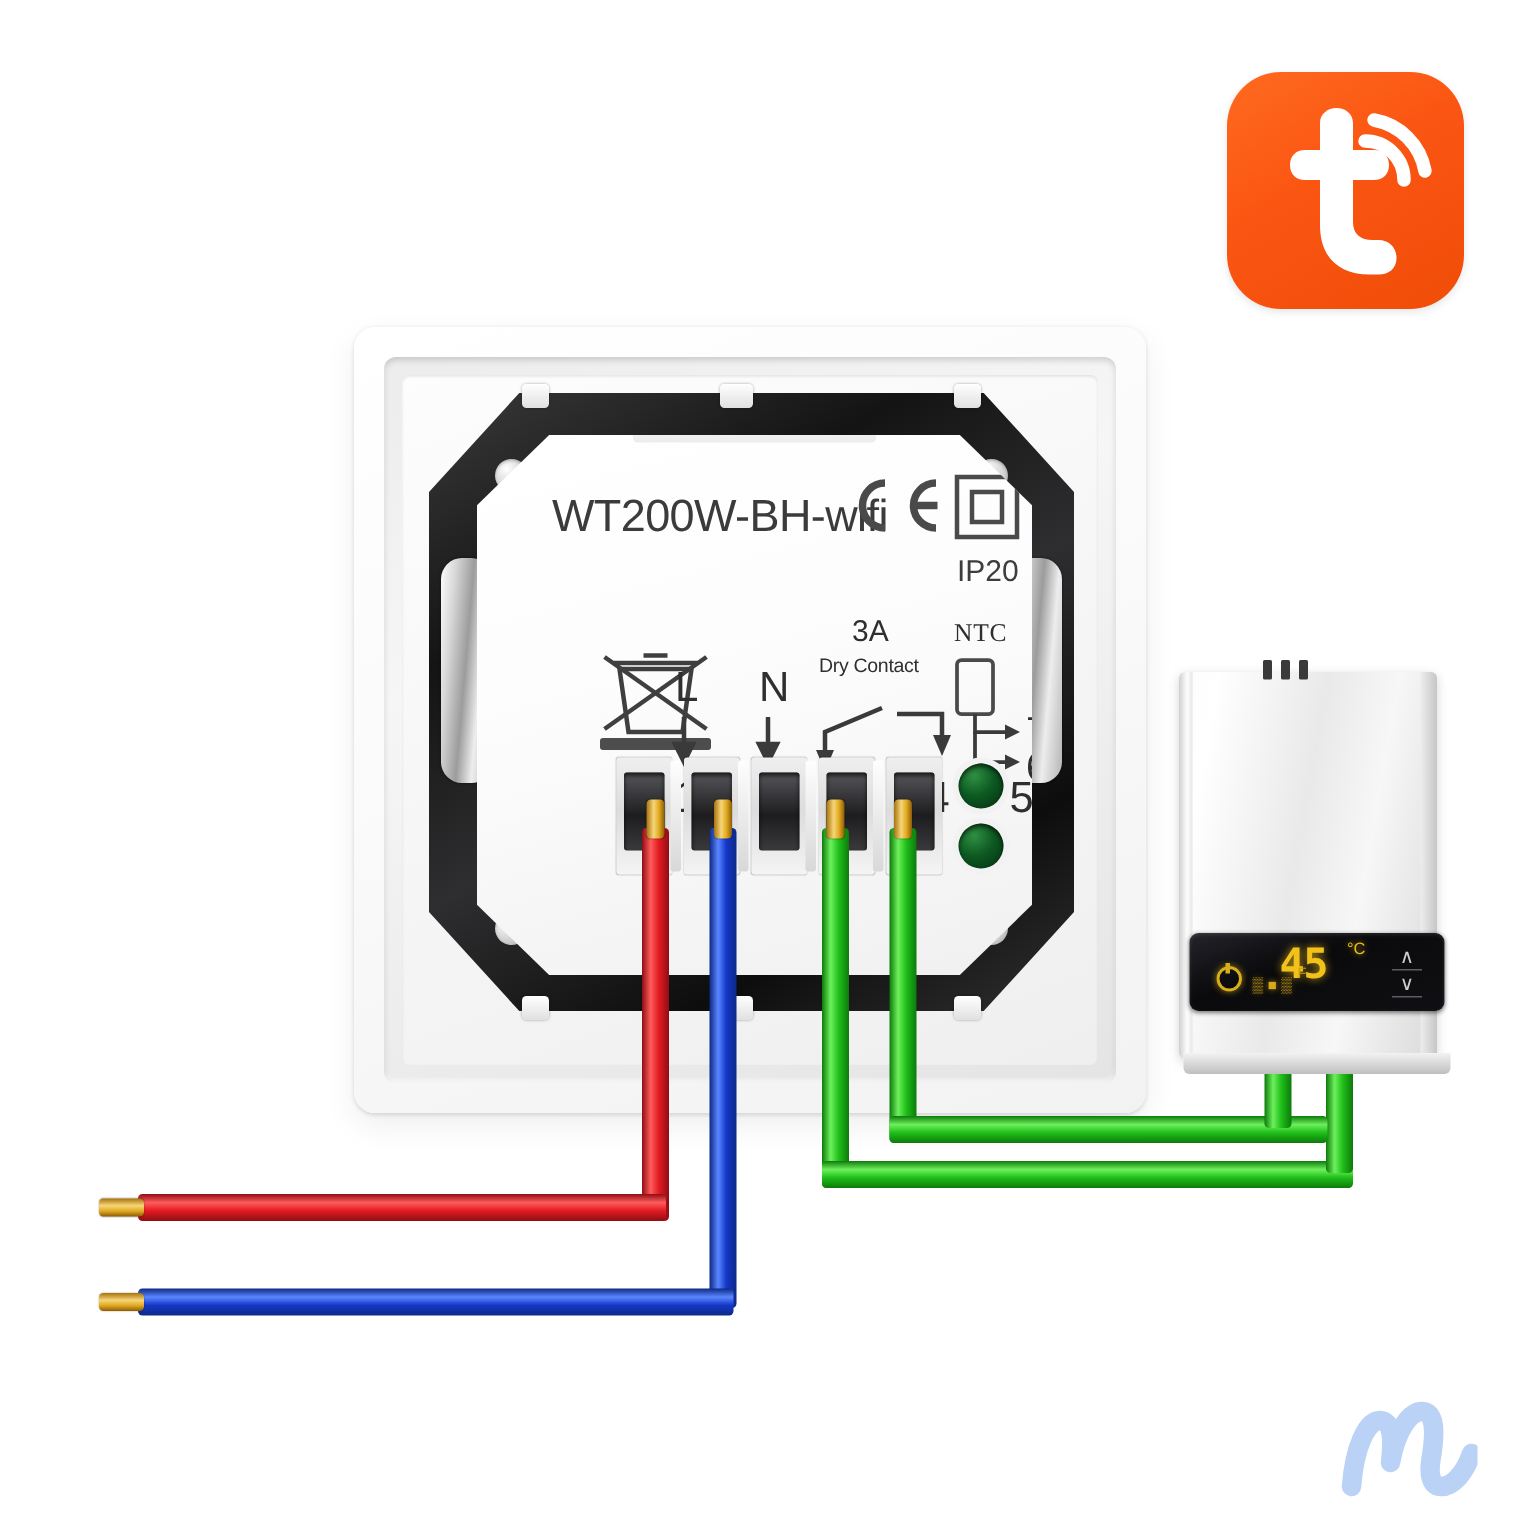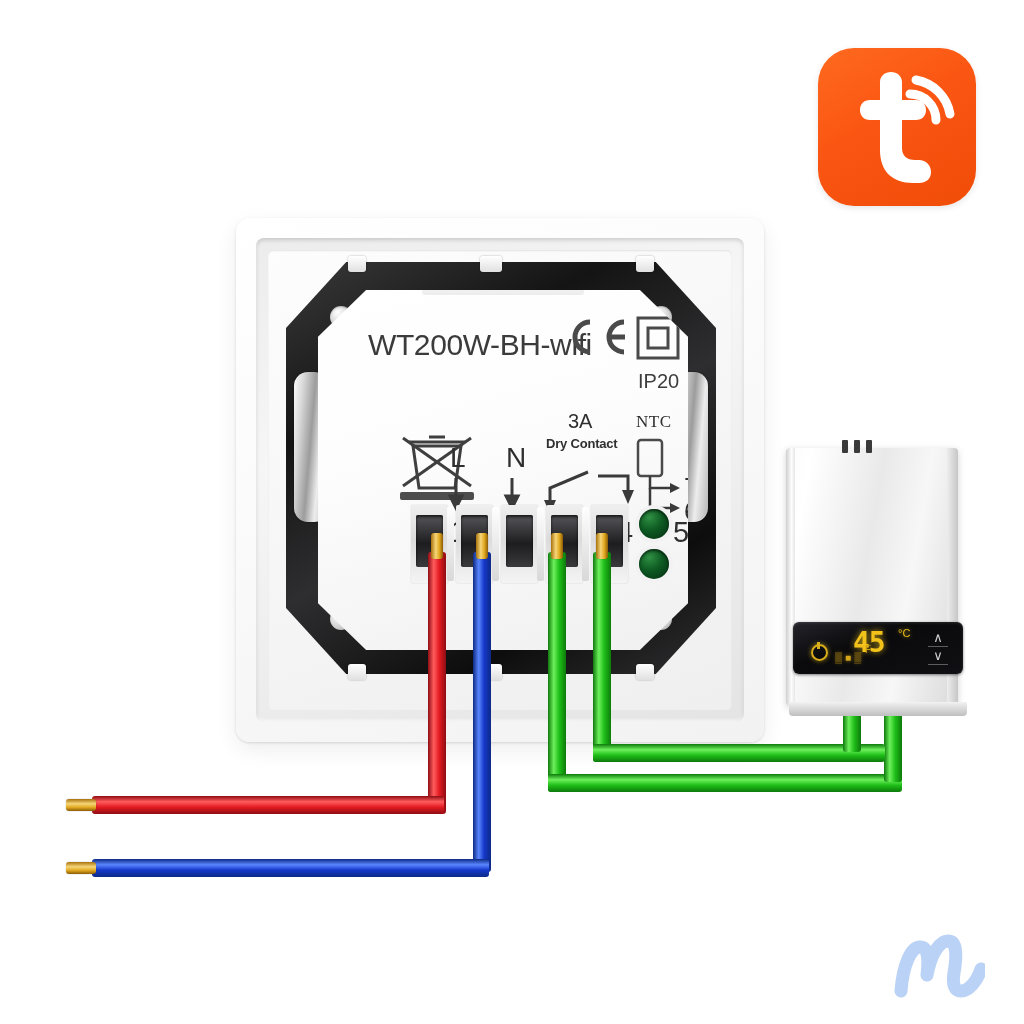--- a/index.html
+++ b/index.html
@@ -107,21 +107,21 @@
     position:absolute;left:82px;top:202px;width:74px;height:8px;
     background:#4d4d4d;border-radius:2px;
   }
 
   
   .term-legend{position:absolute;left:0;top:0;width:100%;height:100%;pointer-events:none;}
   .tl-text{position:absolute;color:#2f2f2f;white-space:nowrap;}
   .t-num{font-size:29px;}
   .t-ln{font-size:28px;}
   .t-3a{font-size:20px;}
-  .t-dry{font-size:13px;font-weight:bold;letter-spacing:-.2px;}
+  .t-dry{font-size:13px;font-weight:normal;letter-spacing:-.2px;}
   .t-ntc{font-size:17px;letter-spacing:.5px;font-family:Liberation Serif, serif;}
   .t-67{font-size:26px;}
 
   
   .termblock{
     position:absolute;left:411px;top:505px;width:230px;height:92px;
   }
   .slot{
     position:absolute;top:0;width:37px;height:78px;
     background:linear-gradient(180deg,#efefef 0%,#dcdcdc 45%,#f4f4f4 100%);

